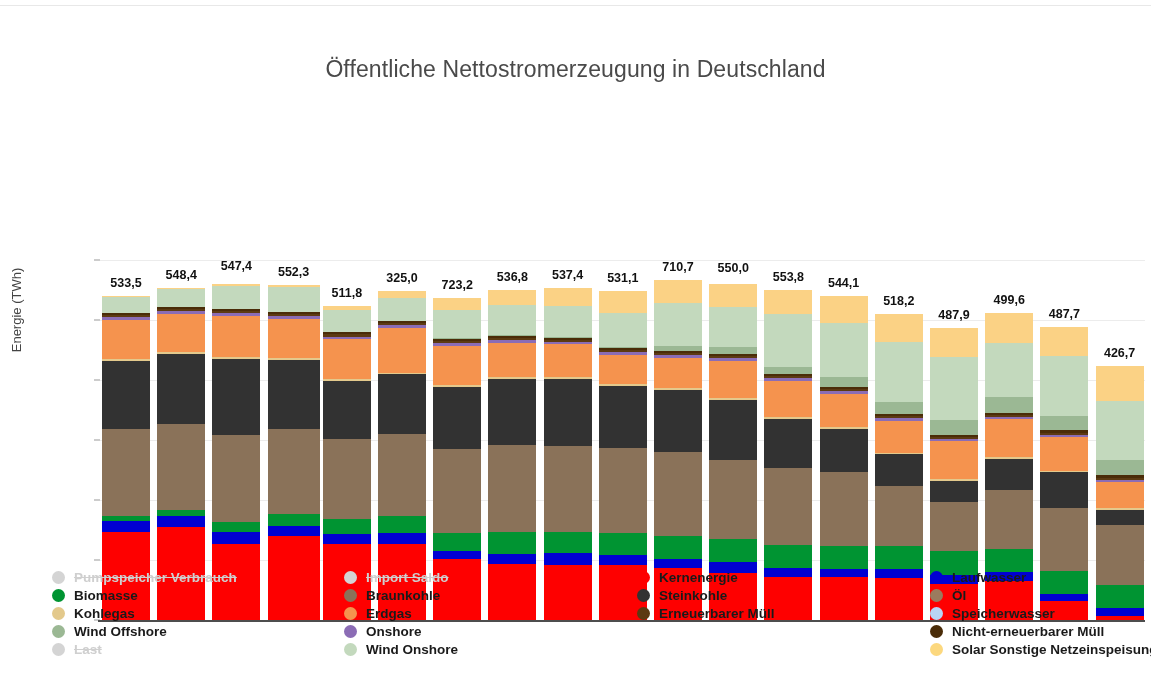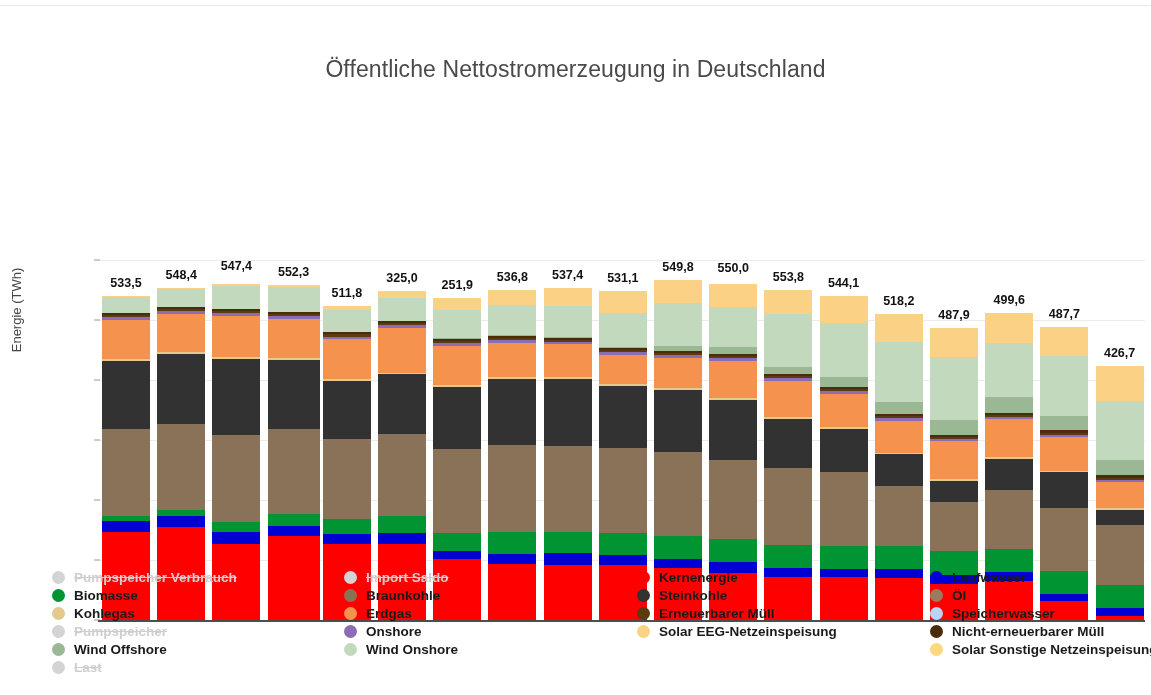--- a/index.html
+++ b/index.html
@@ -202,21 +202,21 @@
           <div class="seg" style="background: rgb(50, 50, 50); height: 62.4px; bottom: 170.7px; position: absolute;"></div>
           <div class="seg" style="background: rgb(227, 201, 140); height: 1.8px; bottom: 233.1px; position: absolute;"></div>
           <div class="seg" style="background: rgb(245, 147, 78); height: 39.6px; bottom: 234.9px; position: absolute;"></div>
           <div class="seg" style="background: rgb(139, 108, 181); height: 2.7px; bottom: 274.5px; position: absolute;"></div>
           <div class="seg" style="background: rgb(92, 58, 18); height: 2.1px; bottom: 277.2px; position: absolute;"></div>
           <div class="seg" style="background: rgb(74, 44, 8); height: 2.1px; bottom: 279.3px; position: absolute;"></div>
           <div class="seg" style="background: rgb(155, 184, 148); height: 0.8px; bottom: 281.4px; position: absolute;"></div>
           <div class="seg" style="background: rgb(195, 217, 189); height: 28.8px; bottom: 281.7px; position: absolute;"></div>
           <div class="seg" style="background: rgb(251, 210, 133); height: 11.4px; bottom: 310.5px; position: absolute;"></div>
         </div>
-        <div class="total" style="bottom: 327.9px;">251,9</div>
+        <div class="total" style="bottom: 327.9px;">723,2</div>
       </div>
       <div class="bar-group" style="left: 388.4px; width: 48px; height: 360px; top: 130px;">
         <div class="bar" style="height: 360px; position: absolute; bottom: 0px; left: 0px;">
           <div class="seg" style="background: rgb(254, 0, 0); height: 56.1px; bottom: 0px; position: absolute;"></div>
           <div class="seg" style="background: rgb(0, 0, 210); height: 10.2px; bottom: 56.1px; position: absolute;"></div>
           <div class="seg" style="background: rgb(0, 148, 50); height: 21.6px; bottom: 66.3px; position: absolute;"></div>
           <div class="seg" style="background: rgb(138, 114, 89); height: 87px; bottom: 87.9px; position: absolute;"></div>
           <div class="seg" style="background: rgb(50, 50, 50); height: 66px; bottom: 174.9px; position: absolute;"></div>
           <div class="seg" style="background: rgb(227, 201, 140); height: 1.8px; bottom: 240.9px; position: absolute;"></div>
           <div class="seg" style="background: rgb(245, 147, 78); height: 34.8px; bottom: 242.7px; position: absolute;"></div>
@@ -274,21 +274,21 @@
           <div class="seg" style="background: rgb(50, 50, 50); height: 62.4px; bottom: 167.7px; position: absolute;"></div>
           <div class="seg" style="background: rgb(227, 201, 140); height: 1.8px; bottom: 230.1px; position: absolute;"></div>
           <div class="seg" style="background: rgb(245, 147, 78); height: 30.6px; bottom: 231.9px; position: absolute;"></div>
           <div class="seg" style="background: rgb(139, 108, 181); height: 2.7px; bottom: 262.5px; position: absolute;"></div>
           <div class="seg" style="background: rgb(92, 58, 18); height: 2.1px; bottom: 265.2px; position: absolute;"></div>
           <div class="seg" style="background: rgb(74, 44, 8); height: 2.1px; bottom: 267.3px; position: absolute;"></div>
           <div class="seg" style="background: rgb(155, 184, 148); height: 4.8px; bottom: 269.4px; position: absolute;"></div>
           <div class="seg" style="background: rgb(195, 217, 189); height: 43.2px; bottom: 274.2px; position: absolute;"></div>
           <div class="seg" style="background: rgb(251, 210, 133); height: 23.1px; bottom: 317.4px; position: absolute;"></div>
         </div>
-        <div class="total" style="bottom: 346.5px;">549,8</div>
+        <div class="total" style="bottom: 346.5px;">710,7</div>
       </div>
       <div class="bar-group" style="left: 609.2px; width: 48px; height: 360px; top: 130px;">
         <div class="bar" style="height: 360px; position: absolute; bottom: 0px; left: 0px;">
           <div class="seg" style="background: rgb(254, 0, 0); height: 47.4px; bottom: 0px; position: absolute;"></div>
           <div class="seg" style="background: rgb(0, 0, 210); height: 10.5px; bottom: 47.4px; position: absolute;"></div>
           <div class="seg" style="background: rgb(0, 148, 50); height: 22.8px; bottom: 57.9px; position: absolute;"></div>
           <div class="seg" style="background: rgb(138, 114, 89); height: 79.2px; bottom: 80.7px; position: absolute;"></div>
           <div class="seg" style="background: rgb(50, 50, 50); height: 60px; bottom: 159.9px; position: absolute;"></div>
           <div class="seg" style="background: rgb(227, 201, 140); height: 1.8px; bottom: 219.9px; position: absolute;"></div>
           <div class="seg" style="background: rgb(245, 147, 78); height: 37.2px; bottom: 221.7px; position: absolute;"></div>
@@ -437,24 +437,20 @@
         <span class="lg-txt">Pumpspeicher Verbrauch</span>
       </div>
       <div class="lg-item">
         <span class="lg-dot" style="background: rgb(0, 148, 50);"></span>
         <span class="lg-txt">Biomasse</span>
       </div>
       <div class="lg-item">
         <span class="lg-dot" style="background: rgb(227, 201, 140);"></span>
         <span class="lg-txt">Kohlegas</span>
       </div>
-      <div class="lg-item off">
-        <span class="lg-dot" style="background: rgb(212, 212, 212);"></span>
-        <span class="lg-txt">Pumpspeicher</span>
-      </div>
       <div class="lg-item">
         <span class="lg-dot" style="background: rgb(155, 184, 148);"></span>
         <span class="lg-txt">Wind Offshore</span>
       </div>
       <div class="lg-item off">
         <span class="lg-dot" style="background: rgb(212, 212, 212);"></span>
         <span class="lg-txt">Last</span>
       </div>
     </div>
     <div class="lg-col" style="left: 292px;">
@@ -485,24 +481,20 @@
         <span class="lg-txt">Kernenergie</span>
       </div>
       <div class="lg-item">
         <span class="lg-dot" style="background: rgb(50, 50, 50);"></span>
         <span class="lg-txt">Steinkohle</span>
       </div>
       <div class="lg-item">
         <span class="lg-dot" style="background: rgb(92, 58, 18);"></span>
         <span class="lg-txt">Erneuerbarer Müll</span>
       </div>
-      <div class="lg-item">
-        <span class="lg-dot" style="background: rgb(251, 210, 133);"></span>
-        <span class="lg-txt">Solar EEG-Netzeinspeisung</span>
-      </div>
     </div>
     <div class="lg-col" style="left: 878px;">
       <div class="lg-item">
         <span class="lg-dot" style="background: rgb(0, 0, 210);"></span>
         <span class="lg-txt">Laufwasser</span>
       </div>
       <div class="lg-item">
         <span class="lg-dot" style="background: rgb(155, 123, 94);"></span>
         <span class="lg-txt">Öl</span>
       </div>

